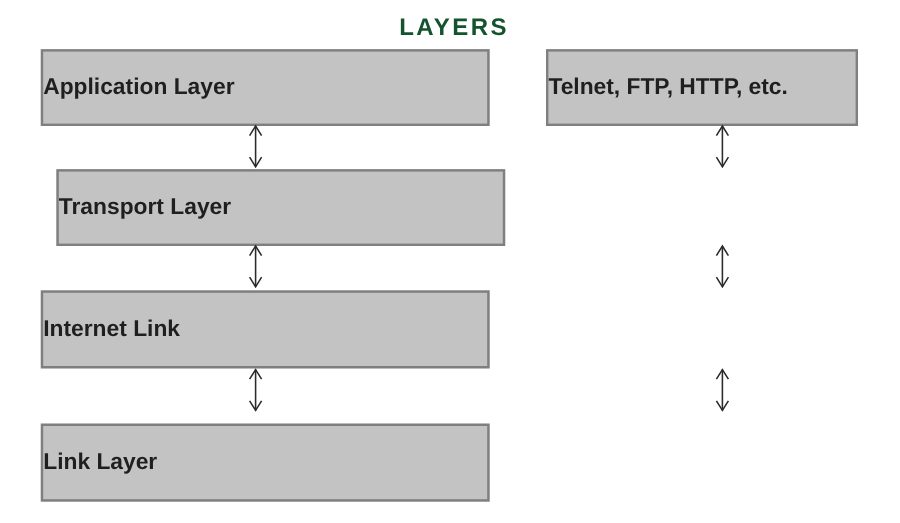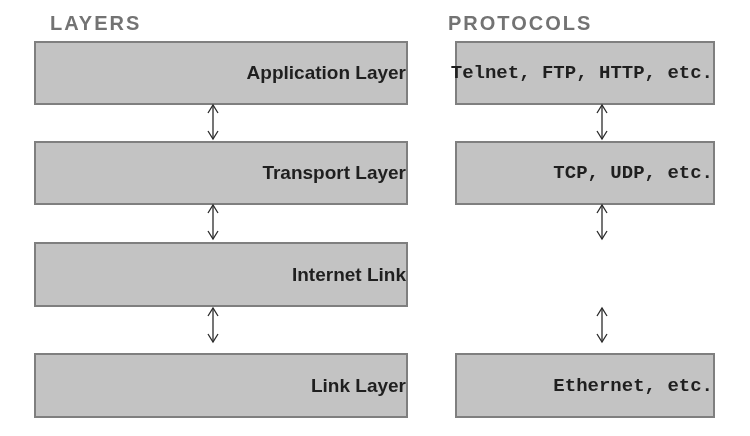--- a/index.html
+++ b/index.html
@@ -13,93 +13,86 @@
     width: 750px;
     height: 436px;
     background: #ffffff;
     overflow: hidden;
   }
   .col-header {
     position: absolute;
     top: 11px;
     height: 24px;
     line-height: 24px;
-    text-align: left;
+    text-align: right;
     font-size: 20px;
     font-weight: bold;
     letter-spacing: 2px;
-    color: #737373;
+    color: #14532d;
   }
   .col-header.left  { left: 50px;  width: 374px; }
   .col-header.right { left: 448px; width: 260px; }
   .box {
     position: absolute;
     box-sizing: border-box;
     background: #c3c3c3;
     border: 2px solid #7f7f7f;
     display: flex;
     align-items: center;
-    justify-content: flex-end;
+    justify-content: flex-start;
     height: 64px;
   }
   .box .label {
     font-size: 19px;
     font-weight: bold;
     color: #1f1f1f;
     white-space: nowrap;
   }
   .layer-box { left: 34px;  width: 374px; }
-  .proto-box { left: 455px; width: 260px; font-family: Liberation Mono, monospace; }
+  .proto-box { left: 455px; width: 260px; }
   .row-1 { top: 41px;  }
-  .row-2 { top: 141px; }
+  .row-2 { top: 141px; margin-left: 13px; }
   .row-3 { top: 242px; height: 65px; }
   .row-4 { top: 343px; height: 65px; margin-top: 10px; }
   .arrow {
     position: absolute;
     width: 16px;
     height: 38px;
   }
   .arrow svg { display: block; }
   .arrow-col-left  { left: 205px; }
   .arrow-col-right { left: 594px; }
   .arrow-gap-1 { top: 103px; }
   .arrow-gap-2 { top: 203px; }
   .arrow-gap-3 { top: 306px; }
 </style>
 </head>
 <body>
 
 <div class="canvas">
 
   <div class="col-header left">LAYERS</div>
-  <div class="col-header right">PROTOCOLS</div>
 
   <div class="box layer-box row-1">
     <span class="label">Application Layer</span>
   </div>
   <div class="box proto-box row-1">
     <span class="label">Telnet, FTP, HTTP, etc.</span>
   </div>
 
   <div class="box layer-box row-2">
     <span class="label">Transport Layer</span>
   </div>
-  <div class="box proto-box row-2">
-    <span class="label">TCP, UDP, etc.</span>
-  </div>
 
   <div class="box layer-box row-3">
     <span class="label">Internet Link</span>
   </div>
 
   <div class="box layer-box row-4">
     <span class="label">Link Layer</span>
-  </div>
-  <div class="box proto-box row-4">
-    <span class="label">Ethernet, etc.</span>
   </div>
 
   <div class="arrow arrow-col-left arrow-gap-1">
     <svg width="16" height="38" viewBox="0 0 16 38" xmlns="http://www.w3.org/2000/svg">
       <g stroke="#2b2b2b" stroke-width="1.3" fill="none">
         <line x1="8" y1="2" x2="8" y2="36"></line>
         <polyline points="3,10 8,2 13,10"></polyline>
         <polyline points="3,28 8,36 13,28"></polyline>
       </g>
     </svg>

